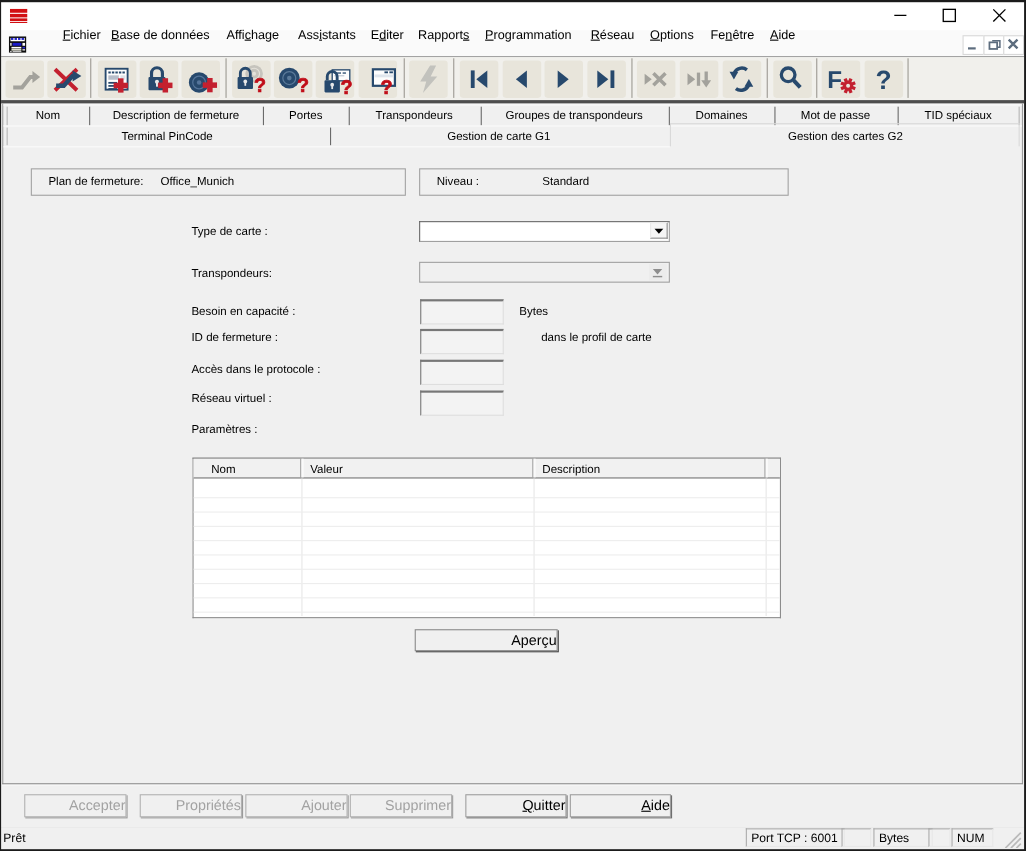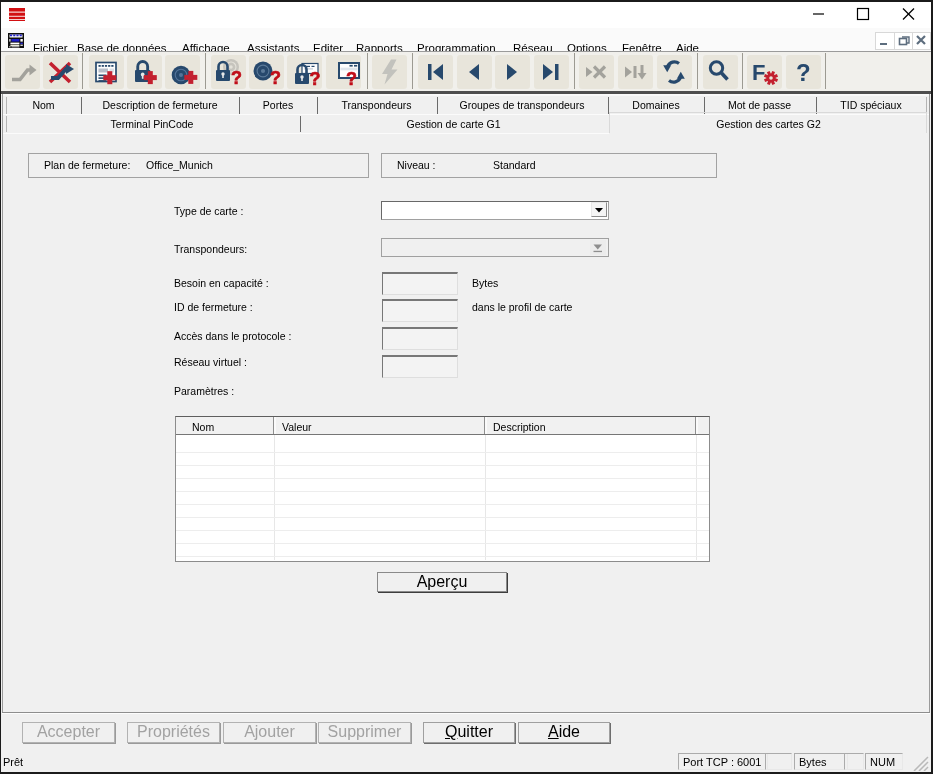--- a/index.html
+++ b/index.html
@@ -9,42 +9,42 @@
   
   .b-top{left:0;top:0;width:933px;height:2px;background:#1b1b1b;}
   .b-left{left:0;top:0;width:1px;height:774px;background:#1b1b1b;}
   .b-right{left:931px;top:0;width:2px;height:774px;background:#1b1b1b;}
   .b-bot{left:0;top:772px;width:933px;height:2px;background:#1b1b1b;}
   
   .titlebar{left:1px;top:2px;width:930px;height:26px;background:#ffffff;}
   .title-text{left:31px;top:7px;font-size:12px;color:#000;}
   
   .menubar{left:1px;top:28px;width:930px;height:23px;background:#fafafa;}
-  .menu-item{position:absolute;top:42px;font-size:11.5px;color:#000;}
+  .menu-item{position:absolute;top:26px;font-size:11.5px;color:#000;margin-left:24px;}
   .menusep{left:1px;top:51px;width:930px;height:1px;background:#9b9b9b;}
   
   .toolbar{left:1px;top:52px;width:930px;height:39px;background:#f1f0ec;}
   .tbtn{position:absolute;top:3px;width:35px;height:34px;background:#e8e5db;border-radius:3px;}
   .tsep{position:absolute;top:1px;width:1px;height:36px;background:#9c9a92;}
   .tb-dark{left:1px;top:91px;width:930px;height:3px;background:#4e4e4e;box-shadow:0 1px 0 #fafafa;}
   
   .tab{position:absolute;background:transparent;font-size:10.5px;text-align:center;color:#000;}
   .tabs-row1 .tab{top:96px;height:18px;line-height:19px;}
   .tabs-row2 .tab{top:115px;height:18px;line-height:19px;}
   .tab.sel{top:115px;height:18px;line-height:18px;}
   .page-border-l{left:2px;top:94px;width:1px;height:619px;background:#9b9b9b;}
   .page-border-r{left:929px;top:94px;width:1px;height:619px;background:#9b9b9b;}
   .page-border-b{left:2px;top:712px;width:928px;height:1px;background:#8e8e8e;box-shadow:0 1px 0 #fdfdfd;}
   
   .gbox{position:absolute;border:1px solid #a2a2a2;background:#f0f0f0;}
   .lbl{position:absolute;font-size:10.5px;color:#000;white-space:nowrap;}
   
   .tbox{position:absolute;background:#f3f3f3;border-top:2px solid #777777;border-left:1px solid #777777;border-bottom:1px solid #dedede;border-right:1px solid #dedede;}
   
-  .btn{position:absolute;height:19px;background:#f0f0f0;border:1px solid #9f9f9f;box-shadow:1px 1px 0 #6e6e6e;font-size:16px;text-align:center;line-height:18px;color:#000;}
+  .btn{position:absolute;height:19px;background:#f0f0f0;border:1px solid #9f9f9f;box-shadow:1px 1px 0 #6e6e6e;font-size:13px;text-align:right;line-height:18px;color:#000;}
   .btn.dis{color:#a2a2a2;border-color:#b2b2b2;box-shadow:1px 1px 0 #9a9a9a;}
   
   .statusbar{left:1px;top:752px;width:930px;height:20px;background:#f0f0f0;}
   .spanel{position:absolute;top:753px;height:15px;border:1px solid #ababab;border-bottom-color:#e8e8e8;border-right-color:#e8e8e8;font-size:11px;color:#000;line-height:16px;}
   u{text-decoration:underline;}
 </style>
 </head>
 <body>
 <div class="win">
 
@@ -323,21 +323,21 @@
   <div class="lbl" style="left:493px;top:159px">Standard</div>
 
   <div class="lbl" style="left:174px;top:205px">Type de carte :</div>
   <div class="lbl" style="left:174px;top:243px">Transpondeurs:</div>
   <div class="lbl" style="left:174px;top:277px">Besoin en capacité :</div>
   <div class="lbl" style="left:174px;top:301px">ID de fermeture :</div>
   <div class="lbl" style="left:174px;top:330px">Accès dans le protocole :</div>
   <div class="lbl" style="left:174px;top:356px">Réseau virtuel :</div>
   <div class="lbl" style="left:174px;top:385px">Paramètres :</div>
   <div class="lbl" style="left:472px;top:277px">Bytes</div>
-  <div class="lbl" style="left:472px;top:301px">dans le profil de carte</div>
+  <div class="lbl" style="left:492px;top:301px">dans le profil de carte</div>
 
   <div class="abs" style="left:381px;top:201px;width:226px;height:17px;border-top:1px solid #686868;border-left:1px solid #686868;border-bottom:1px solid #a0a0a0;border-right:1px solid #a0a0a0;background:#fff">
     <div style="position:absolute;left:209px;top:0px;width:16px;height:15px;background:#f5f5f5;border:1px solid #8c8c8c;border-top-color:#e8e8e8;border-left-color:#e8e8e8;box-sizing:border-box">
       <svg width="14" height="14">
           <path d="M3 5 h8 l-4 4.5 z" fill="#000"></path>
         </svg>
     </div>
   </div>
 
   <div class="abs" style="left:381px;top:238px;width:226px;height:17px;border:1px solid #a0a0a0;background:#f0f0f0">

